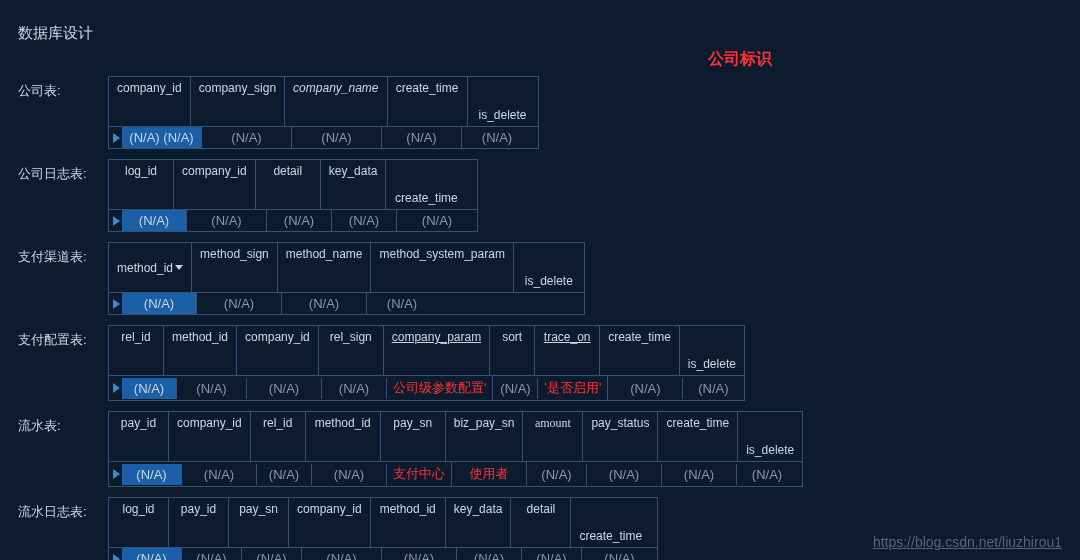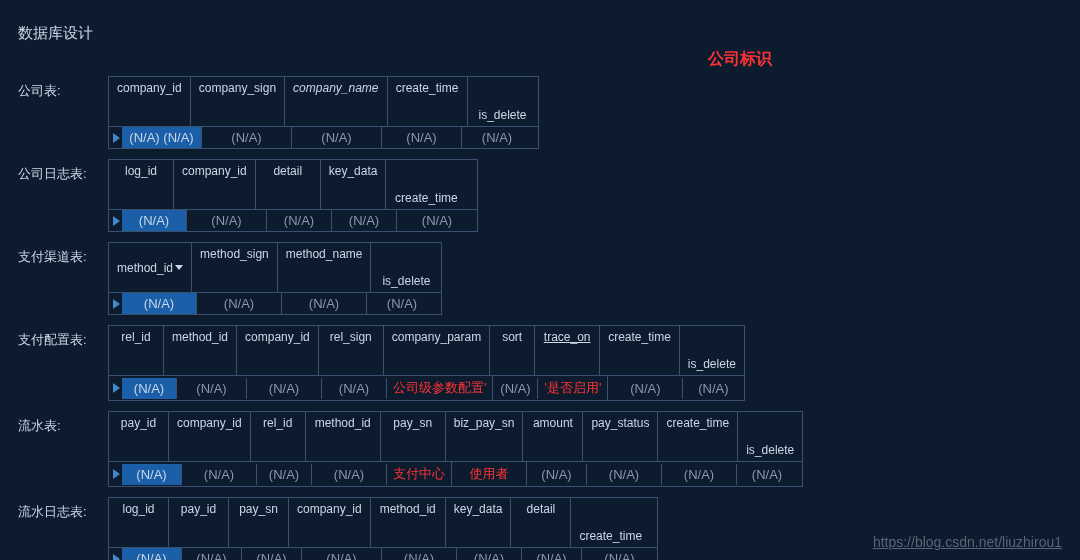--- a/index.html
+++ b/index.html
@@ -165,40 +165,41 @@
           </div>
         </div>
       </div>
       <div class="row">
         <div class="row-label">支付渠道表:</div>
         <div class="table-box">
           <div class="table-header">
             <div class="col has-arrow" style="min-width: 75px;">method_id <span class="arrow-down"></span></div>
             <div class="col" style="min-width: 85px;">method_sign</div>
             <div class="col" style="min-width: 85px;">method_name</div>
+            <div class="col" style="min-width: 130px;">method_system_param</div>
             <div class="col" style="min-width: 70px;">is_delete</div>
           </div>
           <div class="table-data-row">
             <div class="arrow-right"></div>
             <div class="cell cell-blue" style="min-width: 75px;">(N/A)</div>
             <div class="cell" style="min-width: 85px;">(N/A)</div>
             <div class="cell" style="min-width: 85px;">(N/A)</div>
             <div class="cell" style="min-width: 70px;">(N/A)</div>
           </div>
         </div>
       </div>
       <div class="row">
         <div class="row-label">支付配置表:</div>
         <div class="table-box">
           <div class="table-header">
             <div class="col" style="min-width: 55px;">rel_id</div>
             <div class="col" style="min-width: 70px;">method_id</div>
             <div class="col" style="min-width: 75px;">company_id</div>
             <div class="col" style="min-width: 65px;">rel_sign</div>
-            <div class="col" style="min-width: 90px;">company_param</div>
+            <div class="col" style="min-width: 90px; text-decoration: underline;">company_param</div>
             <div class="col" style="min-width: 45px;">sort</div>
             <div class="col" style="min-width: 65px; text-decoration: underline;">trace_on</div>
             <div class="col" style="min-width: 75px;">create_time</div>
             <div class="col" style="min-width: 60px;">is_delete</div>
           </div>
           <div class="table-data-row">
             <div class="arrow-right"></div>
             <div class="cell cell-blue" style="min-width: 55px;">(N/A)</div>
             <div class="cell" style="min-width: 70px;">(N/A)</div>
             <div class="cell" style="min-width: 75px;">(N/A)</div>
@@ -214,21 +215,21 @@
       <div class="row">
         <div class="row-label">流水表:</div>
         <div class="table-box">
           <div class="table-header">
             <div class="col" style="min-width: 60px;">pay_id</div>
             <div class="col" style="min-width: 75px;">company_id</div>
             <div class="col" style="min-width: 55px;">rel_id</div>
             <div class="col" style="min-width: 75px;">method_id</div>
             <div class="col" style="min-width: 65px;">pay_sn</div>
             <div class="col" style="min-width: 75px;">biz_pay_sn</div>
-            <div class="col" style="min-width: 60px;">amount</div>
+            <div class="col" style="min-width: 60px; font-family: Liberation Serif, serif;">amount</div>
             <div class="col" style="min-width: 75px;">pay_status</div>
             <div class="col" style="min-width: 75px;">create_time</div>
             <div class="col" style="min-width: 60px;">is_delete</div>
           </div>
           <div class="table-data-row">
             <div class="arrow-right"></div>
             <div class="cell cell-blue" style="min-width: 60px;">(N/A)</div>
             <div class="cell" style="min-width: 75px;">(N/A)</div>
             <div class="cell" style="min-width: 55px;">(N/A)</div>
             <div class="cell" style="min-width: 75px;">(N/A)</div>

